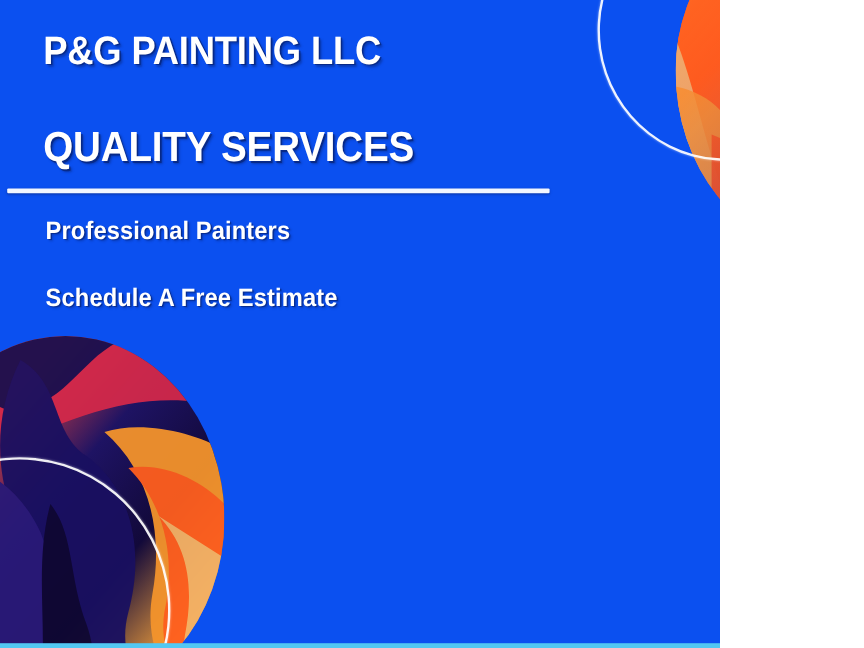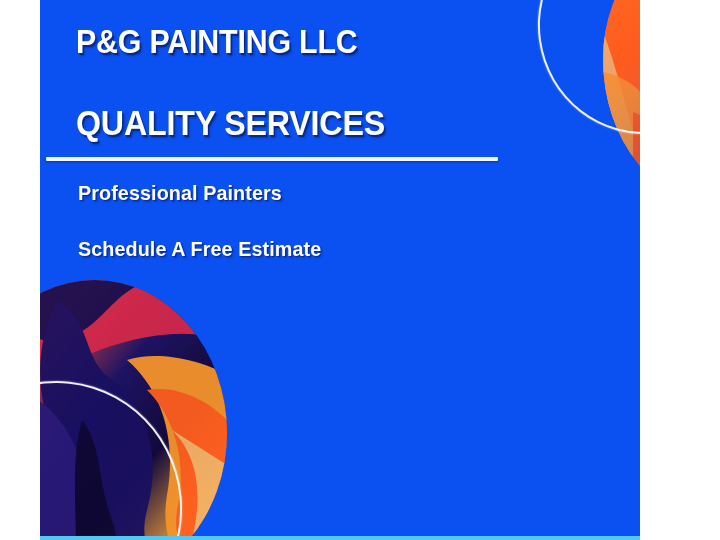--- a/index.html
+++ b/index.html
@@ -9,21 +9,20 @@
     background: #ffffff;
   }
 
   .slide {
     position: relative;
     width: 600px;
     height: 540px;
     overflow: hidden;
     background: #0b50f0;
     font-family: "Liberation Sans", sans-serif;
-    margin-left: 40px;
   }
 
   
   .blob {
     position: absolute;
     overflow: hidden;
     pointer-events: none;
   }
 
   .blob-top-right {

